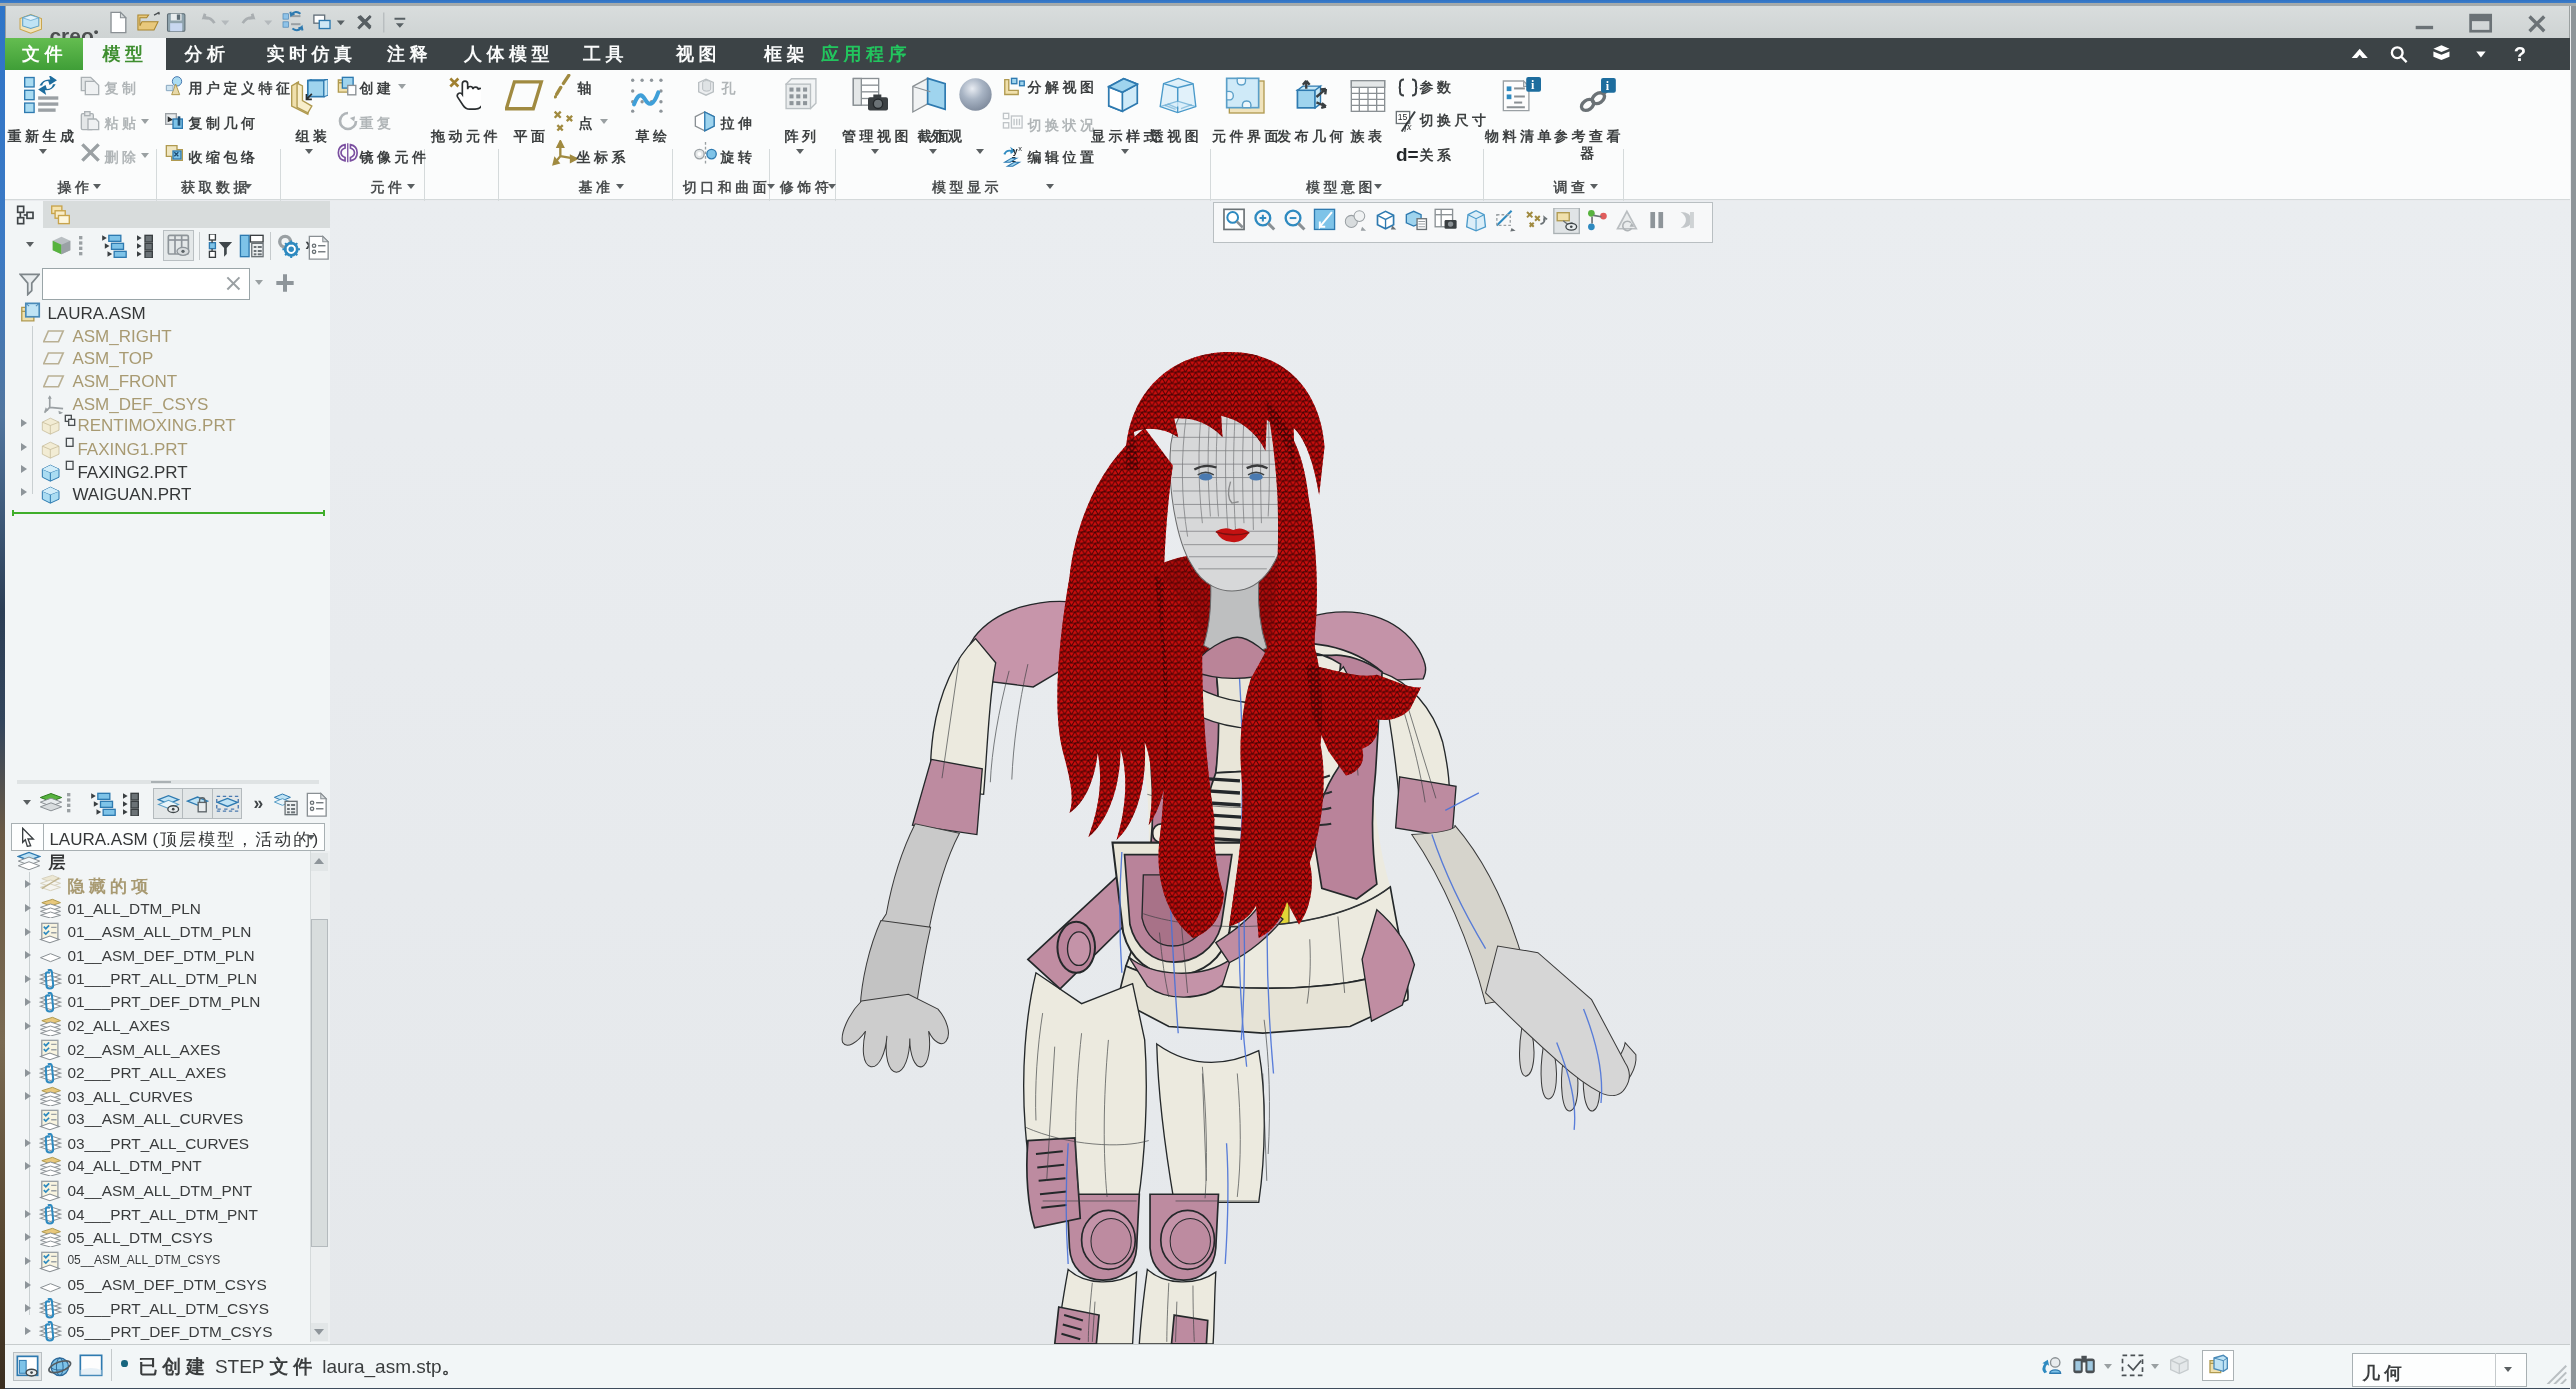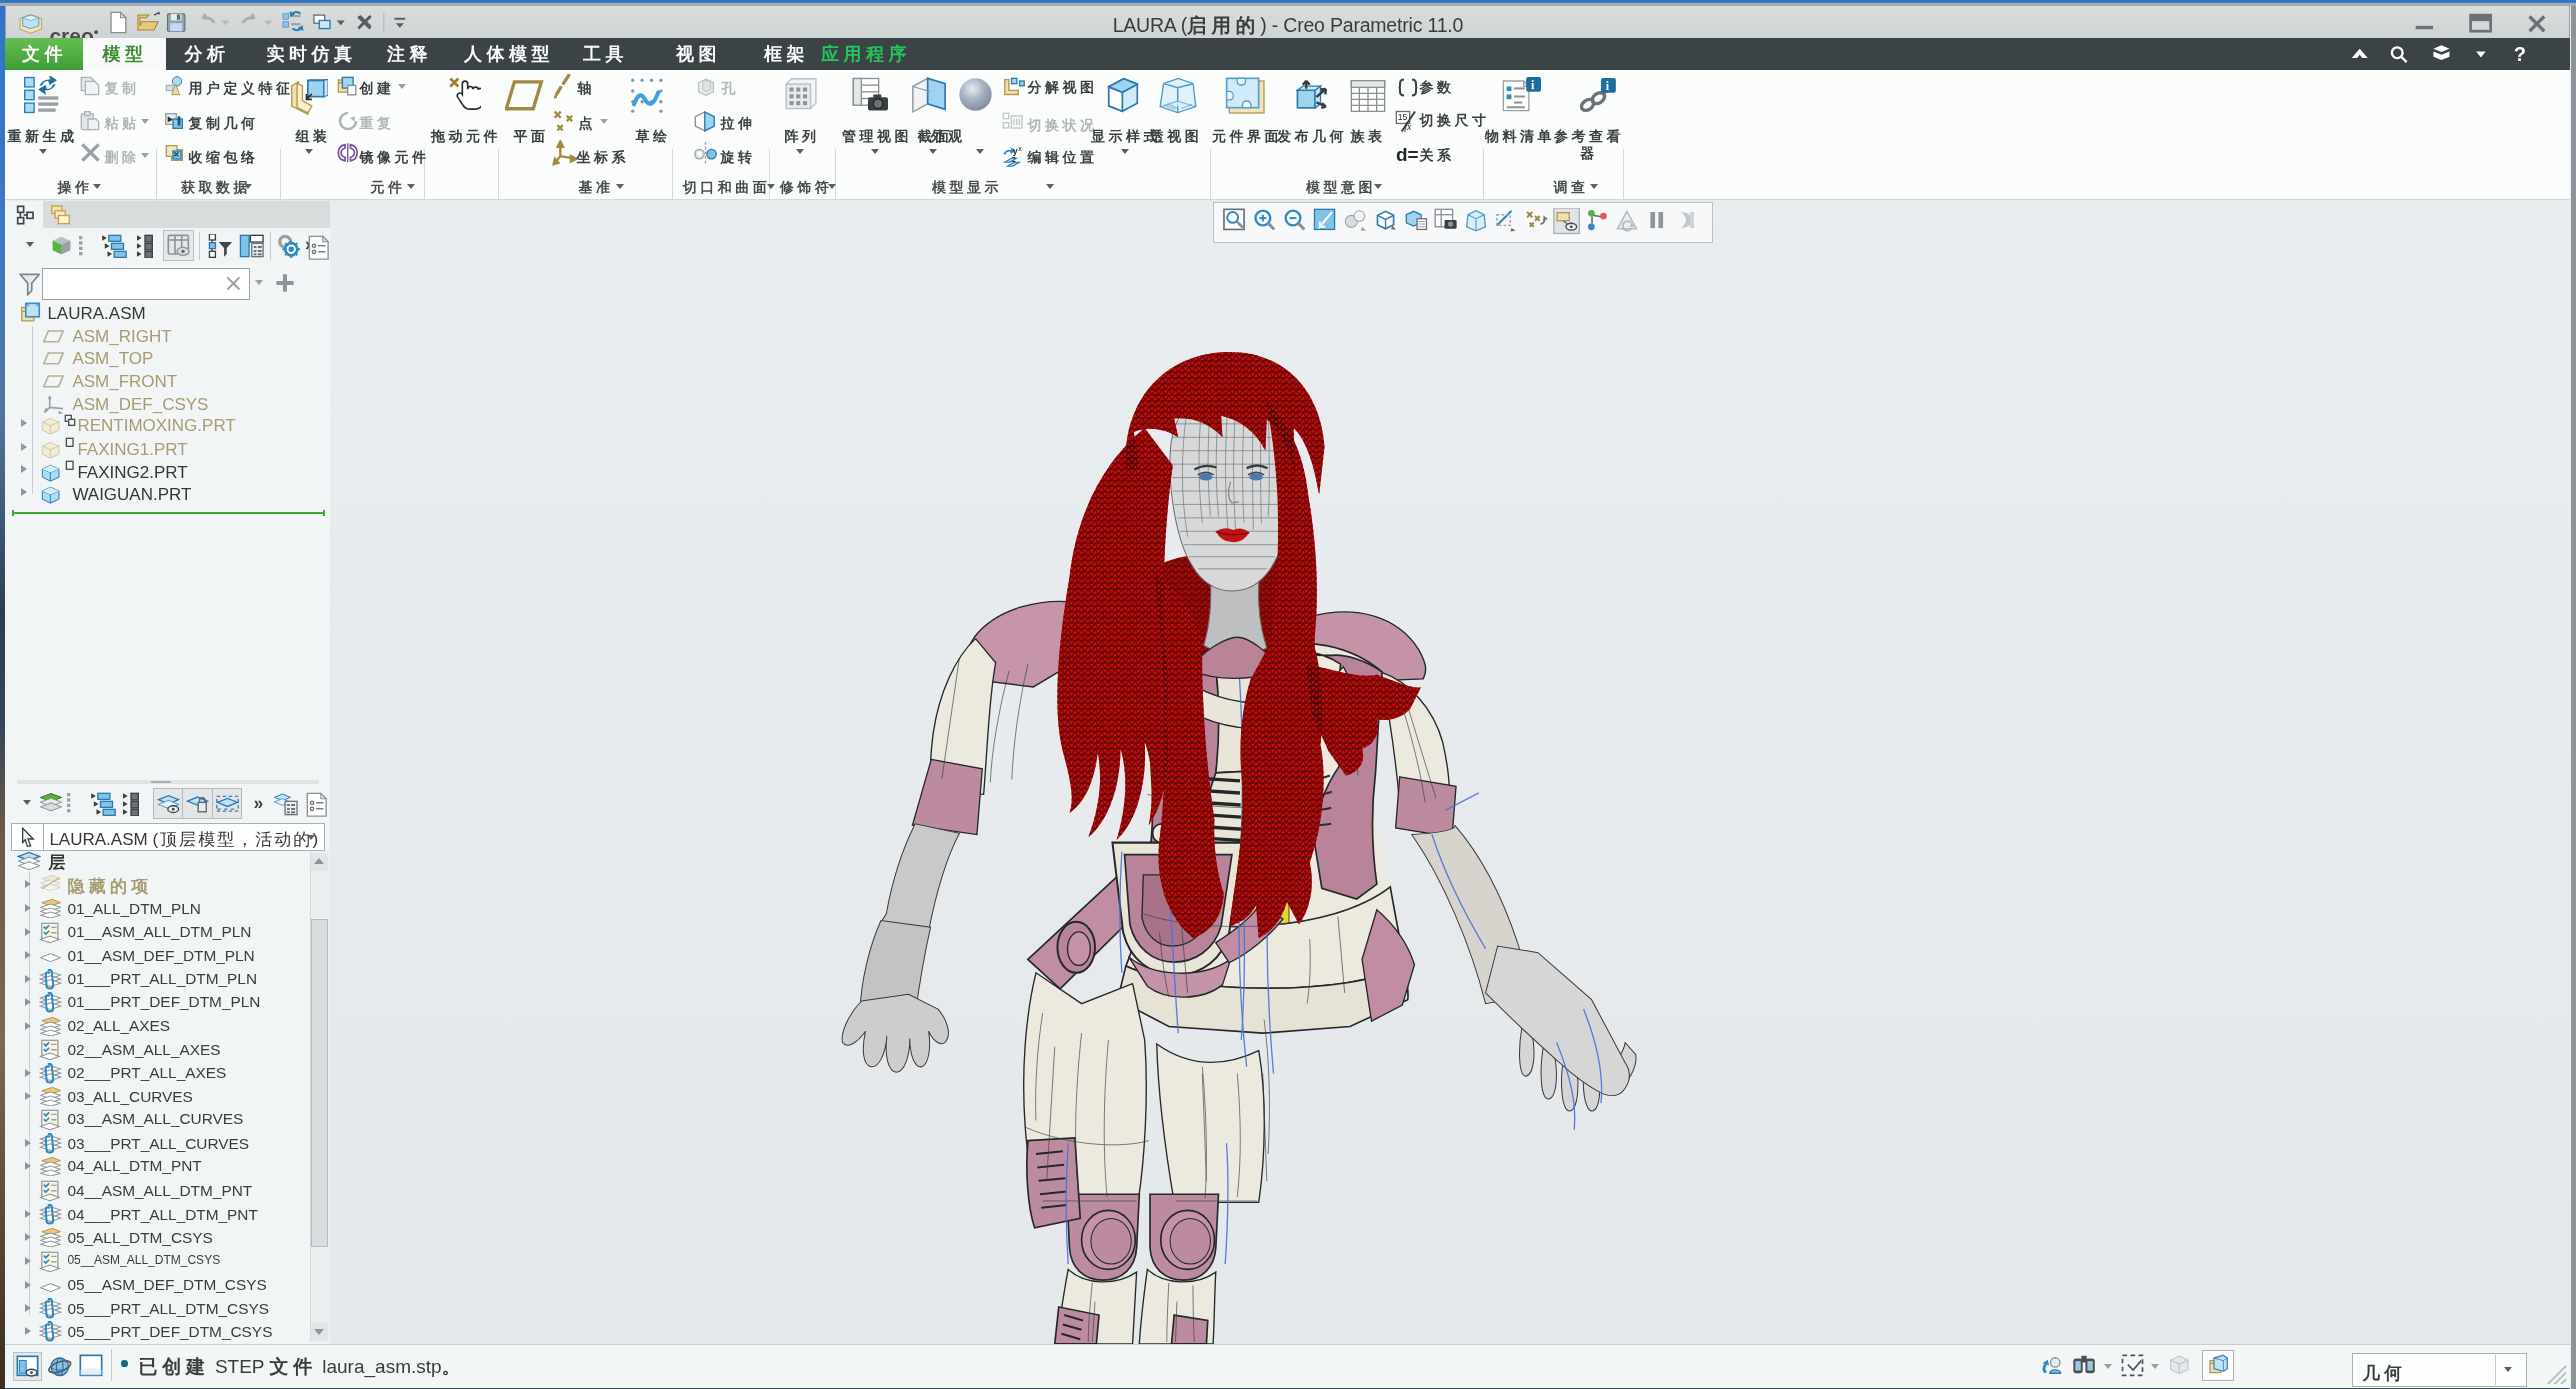--- a/index.html
+++ b/index.html
@@ -79,21 +79,20 @@
     <path d="M342 14 l12 0 l-6 7 z" fill="#586064"></path>
 
     <g transform="translate(368,0)">
         <path d="M6 8 L24 26 M24 8 L6 26" stroke="#585f63" stroke-width="4"></path>
         <path d="M6 8 L24 26 M24 8 L6 26" stroke="#585f63" stroke-width="4" transform="translate(3,0) scale(0.9)"></path>
       </g>
     <line x1="412" y1="2" x2="412" y2="32" stroke="#b7bcbe" stroke-width="2"></line>
     <path d="M428 10 h16 v3 h-16 z M430 18 l12 0 l-6 7 z" fill="#586064"></path>
   </svg>
 
-  <div class="a" style="left:0;right:0;top:6px;text-align:center;font-size:19.5px;letter-spacing:-0.2px;color:#3a3d3e">LAURA (<span class="k">启用的</span>) - Creo Parametric 11.0</div>
 
   <svg class="a" style="left:2403px;top:5.4px" width="154" height="23" viewBox="0 0 230 34">
     <rect x="10" y="22" width="26" height="5" fill="#6b7276"></rect>
     <g>
         <rect x="92" y="6" width="30" height="24" fill="none" stroke="#6b7276" stroke-width="4"></rect>
         <rect x="92" y="6" width="30" height="9" fill="#6b7276"></rect>
       </g>
     <path d="M180 8 L202 30 M202 8 L180 30" stroke="#6b7276" stroke-width="5"></path>
   </svg>
 </div>

